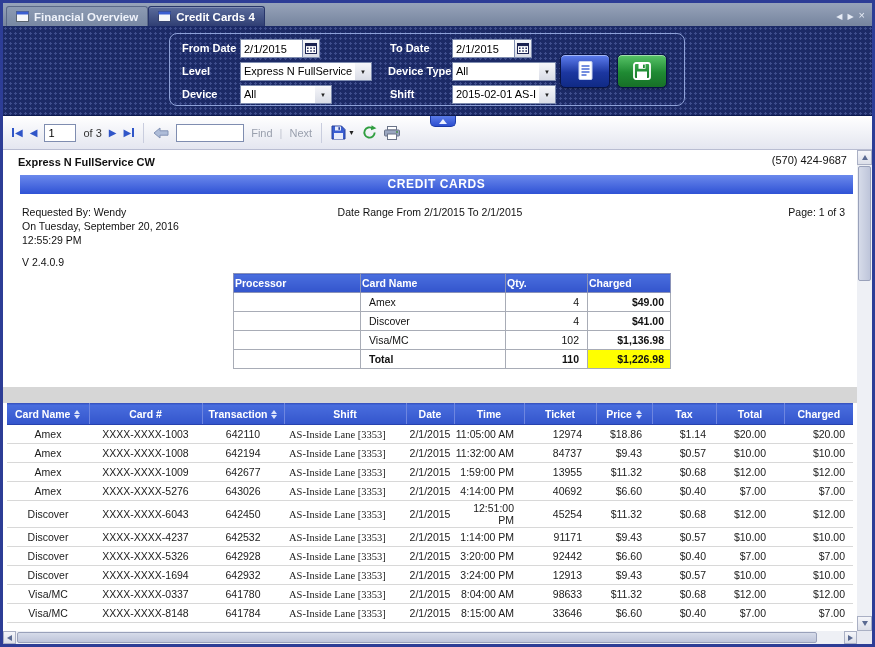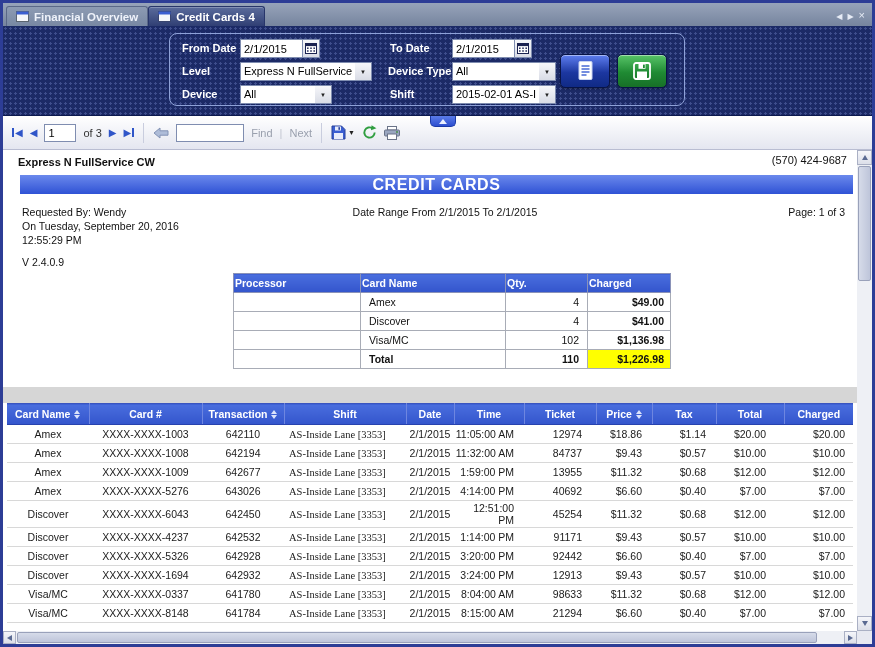--- a/index.html
+++ b/index.html
@@ -72,25 +72,25 @@
                   border-radius:0 0 5px 5px; cursor:pointer; display:flex; align-items:center; justify-content:center; }
   .collapse-tab i { width:0; height:0; border-left:4px solid transparent; border-right:4px solid transparent;
                     border-bottom:5px solid #eaf0ff; }
 
   
   .report-viewport { position:absolute; left:0; top:147px; width:854px; height:481px; background:#fff; overflow:hidden; }
   .abs { position:absolute; }
   .site-name { left:15px; top:6px; font-size:11px; font-weight:bold; color:#111; }
   .phone { right:10px; top:4px; font-size:11px; color:#111; }
   .banner { left:17px; top:25px; width:833px; height:19px; line-height:19px;
-            background:linear-gradient(#6b89ec,#2f52d5); color:#fff; font-weight:bold; font-size:16px;
+            background:linear-gradient(#6b89ec,#2f52d5); color:#fff; font-weight:bold; font-size:12px;
             text-align:center; letter-spacing:.6px; }
   .meta { font-size:10.5px; color:#111; }
   .m-req   { left:19px; top:56px; }
-  .m-range { left:15px; top:56px; width:100%; text-align:center; }
+  .m-range { left:0; top:56px; width:100%; text-align:center; }
   .m-page  { right:12px; top:56px; }
   .m-on    { left:19px; top:70px; }
   .m-time  { left:19px; top:84px; }
   .m-ver   { left:19px; top:106px; }
 
   table { border-collapse:collapse; table-layout:fixed; }
 
   
   .summary { position:absolute; left:230px; top:123px; width:437px; font-size:10.5px; }
   .summary th { background:linear-gradient(#4a6ede,#3355cc); color:#fff; font-weight:bold; height:19px;
@@ -590,21 +590,21 @@
             <td class="d11">$12.00</td>
           </tr>
 
           <tr>
             <td class="d1">Visa/MC</td>
             <td class="d2">XXXX-XXXX-8148</td>
             <td class="d3">641784</td>
             <td class="d4">AS-Inside Lane [3353]</td>
             <td class="d5">2/1/2015</td>
             <td class="d6">8:15:00 AM</td>
-            <td class="d7">21294</td>
+            <td class="d7">33646</td>
             <td class="d8">$6.60</td>
             <td class="d9">$0.40</td>
             <td class="d10">$7.00</td>
             <td class="d11">$7.00</td>
           </tr>
         </tbody>
     </table>
   </div>
 
   <div class="vscroll">

